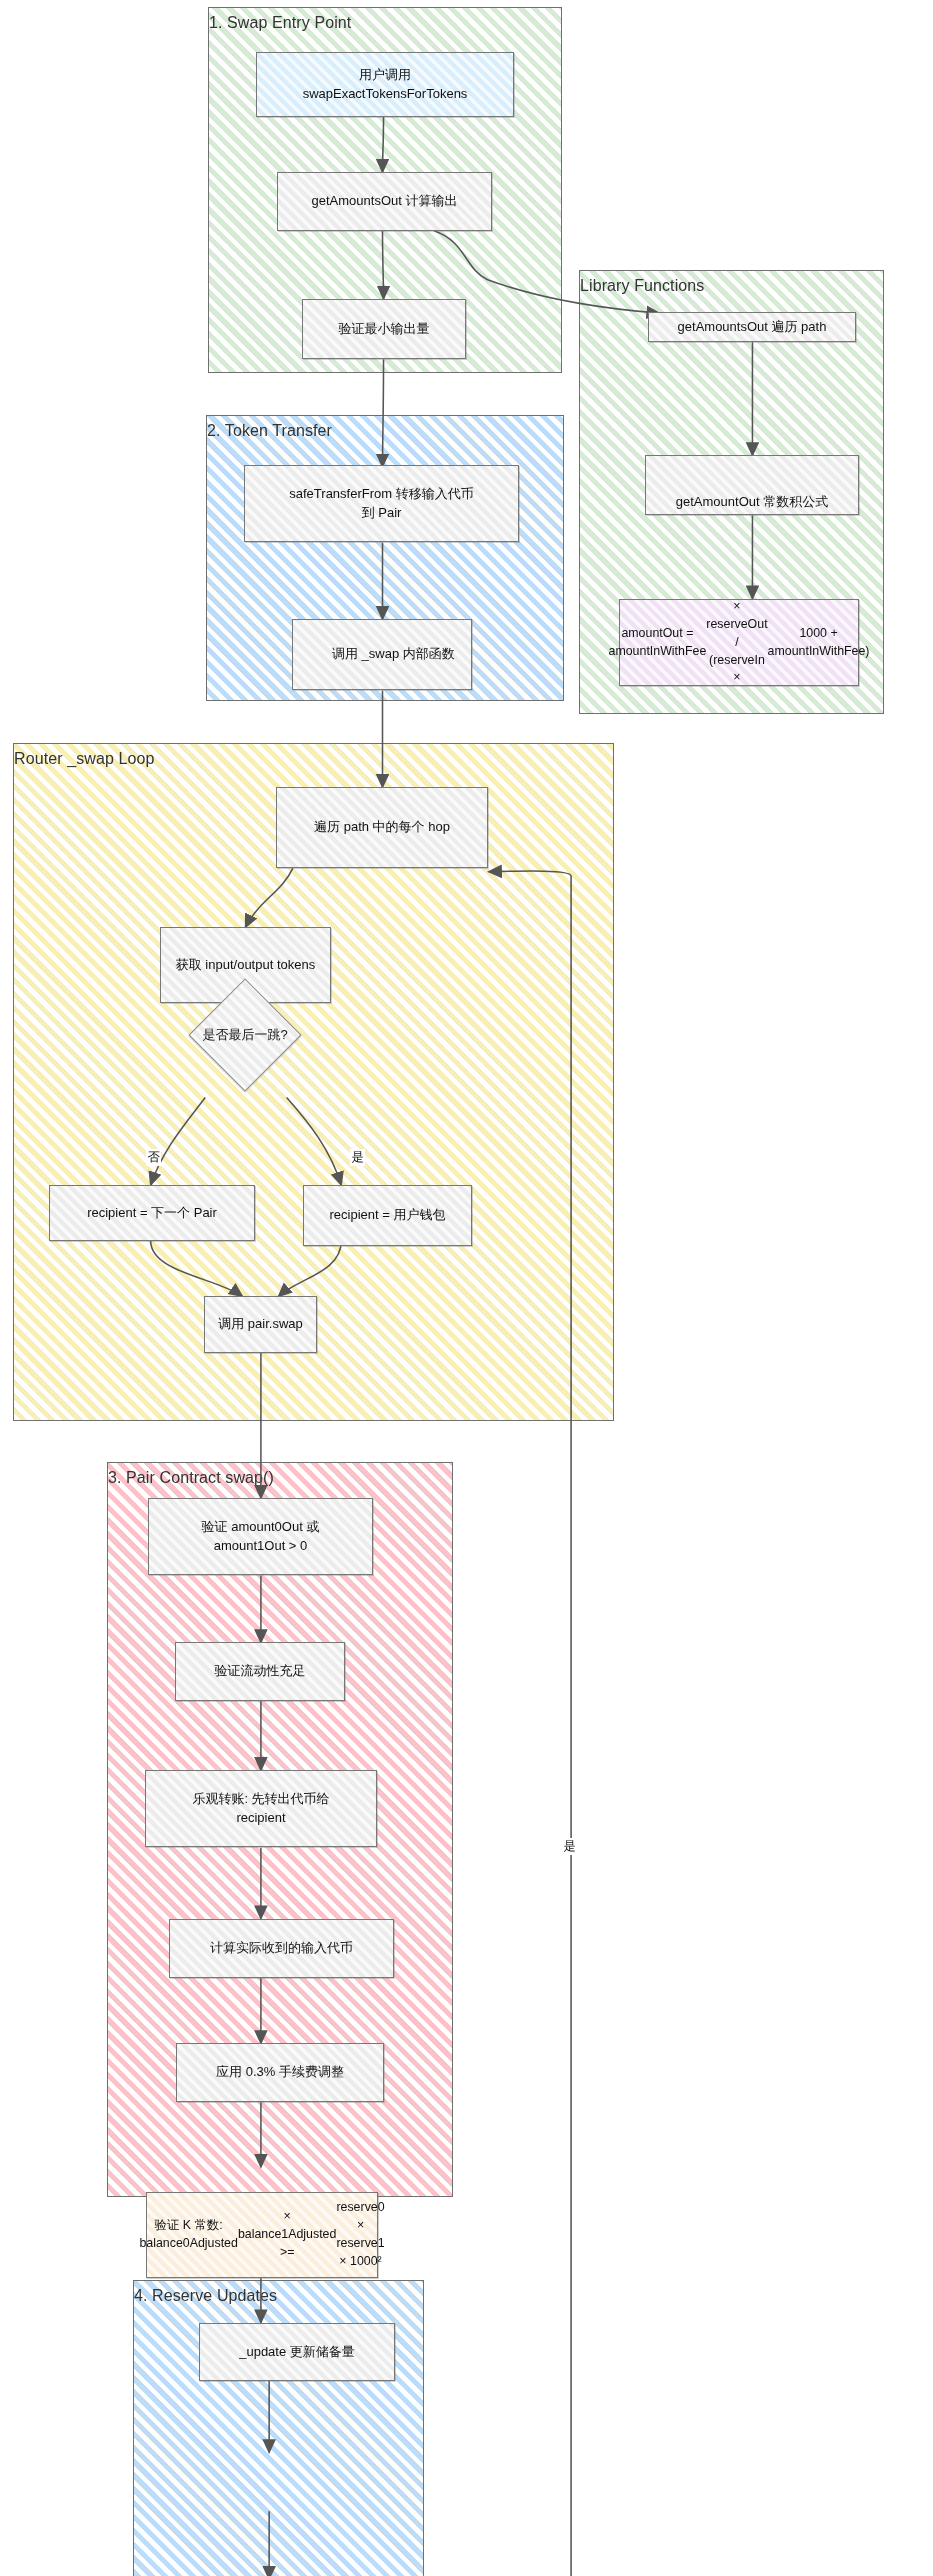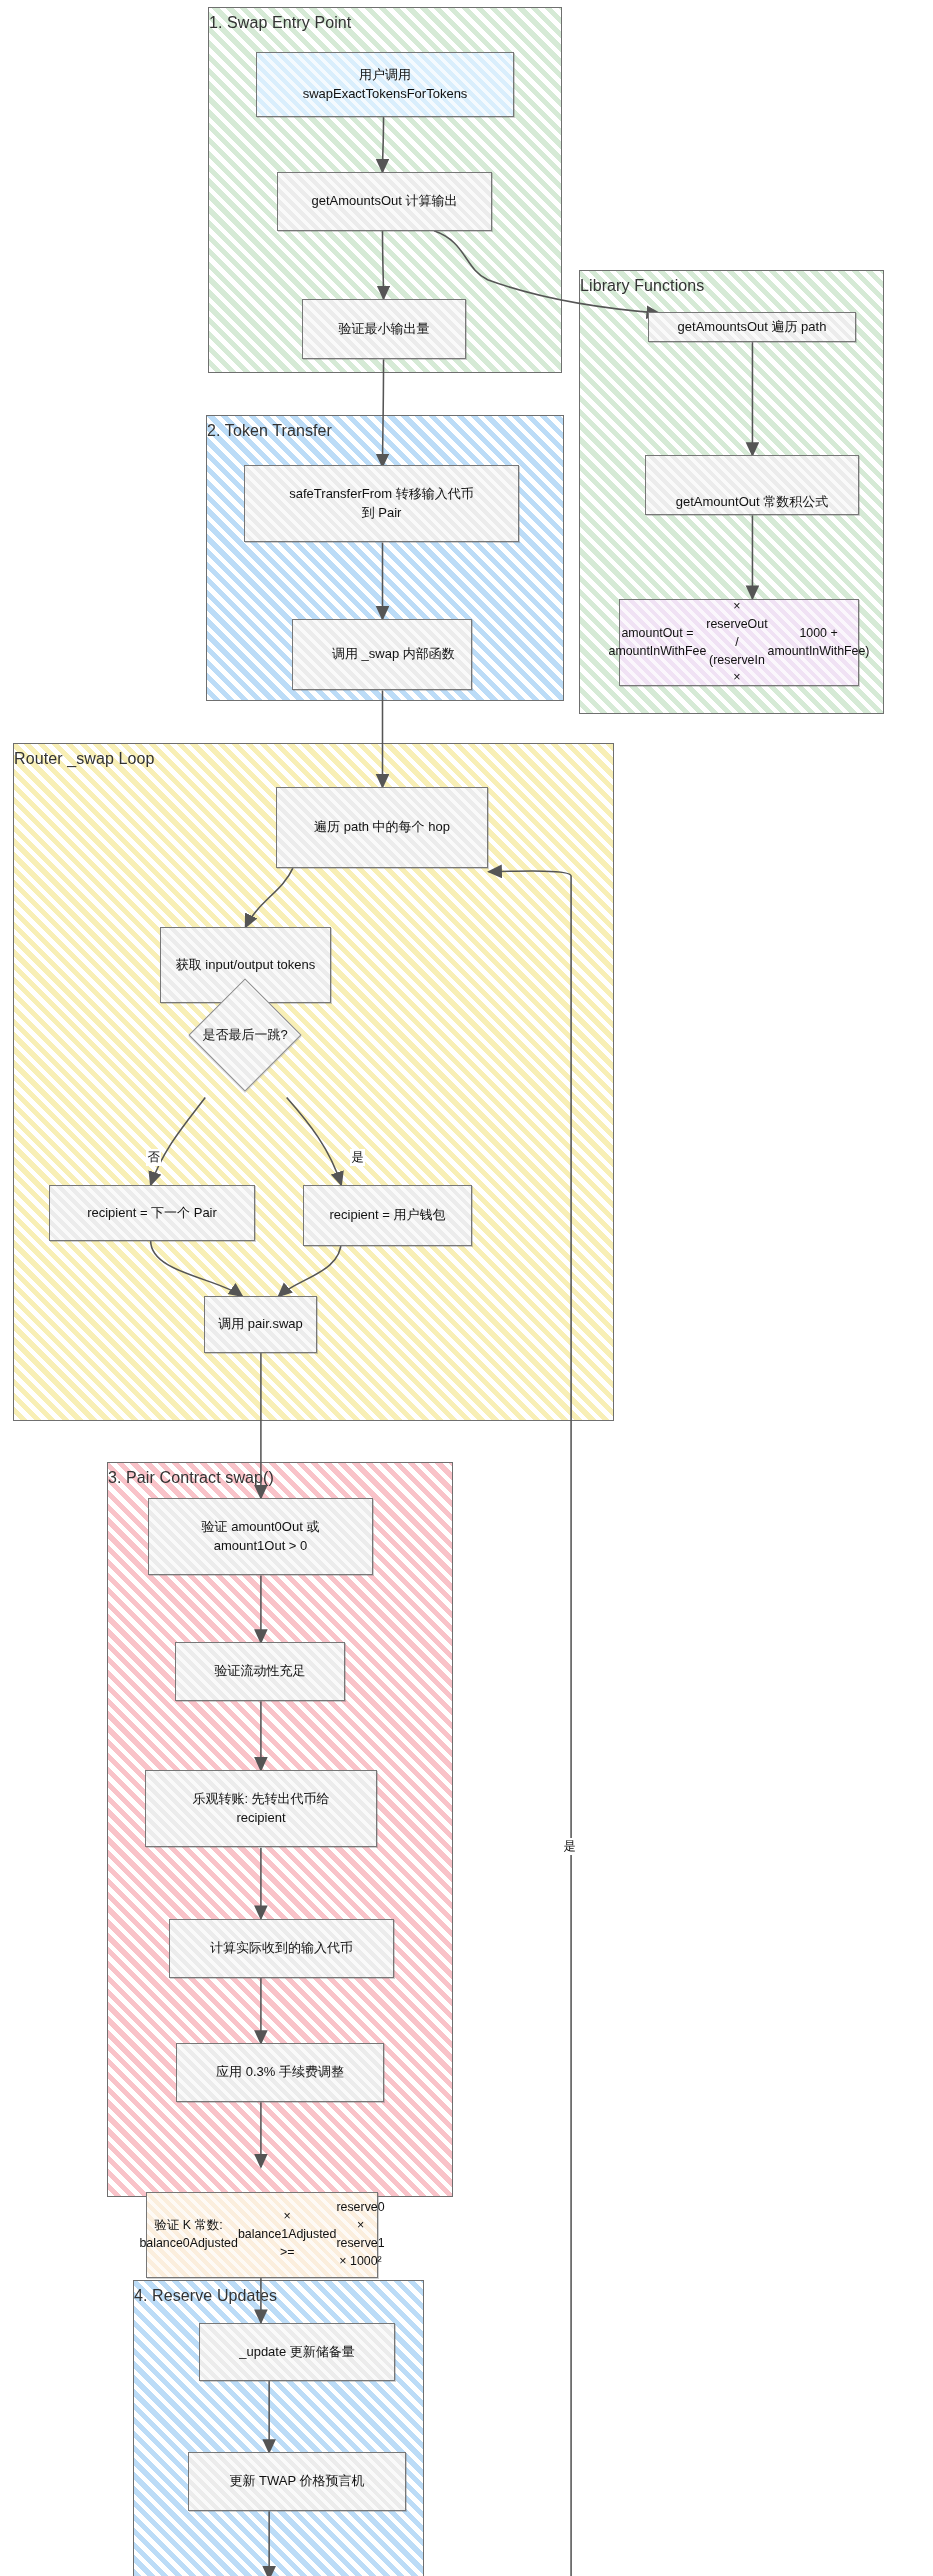--- a/index.html
+++ b/index.html
@@ -229,20 +229,17 @@
   <div class="node beige-node" style="left:146px;top:2167px;width:232px;height:86px;flex-direction:row;font-size:12.4px;margin-top:25px;">
     <span>验证 K 常数: balance0Adjusted</span>
     <span>× balance1Adjusted &gt;=</span>
     <span>reserve0 × reserve1 × 1000²</span>
   </div>
 
   <div class="node" style="left:199px;top:2323px;width:196px;height:58px;">
     <span>_update 更新储备量</span>
   </div>
 
-  <div class="node" style="left:188px;top:2452px;width:218px;height:59px;">
-    <span>更新 TWAP 价格预言机</span>
-  </div>
 
   <div class="elabel" style="left:562px;top:1838px;">是</div>
 
 </div>
 
 
 </body></html>

